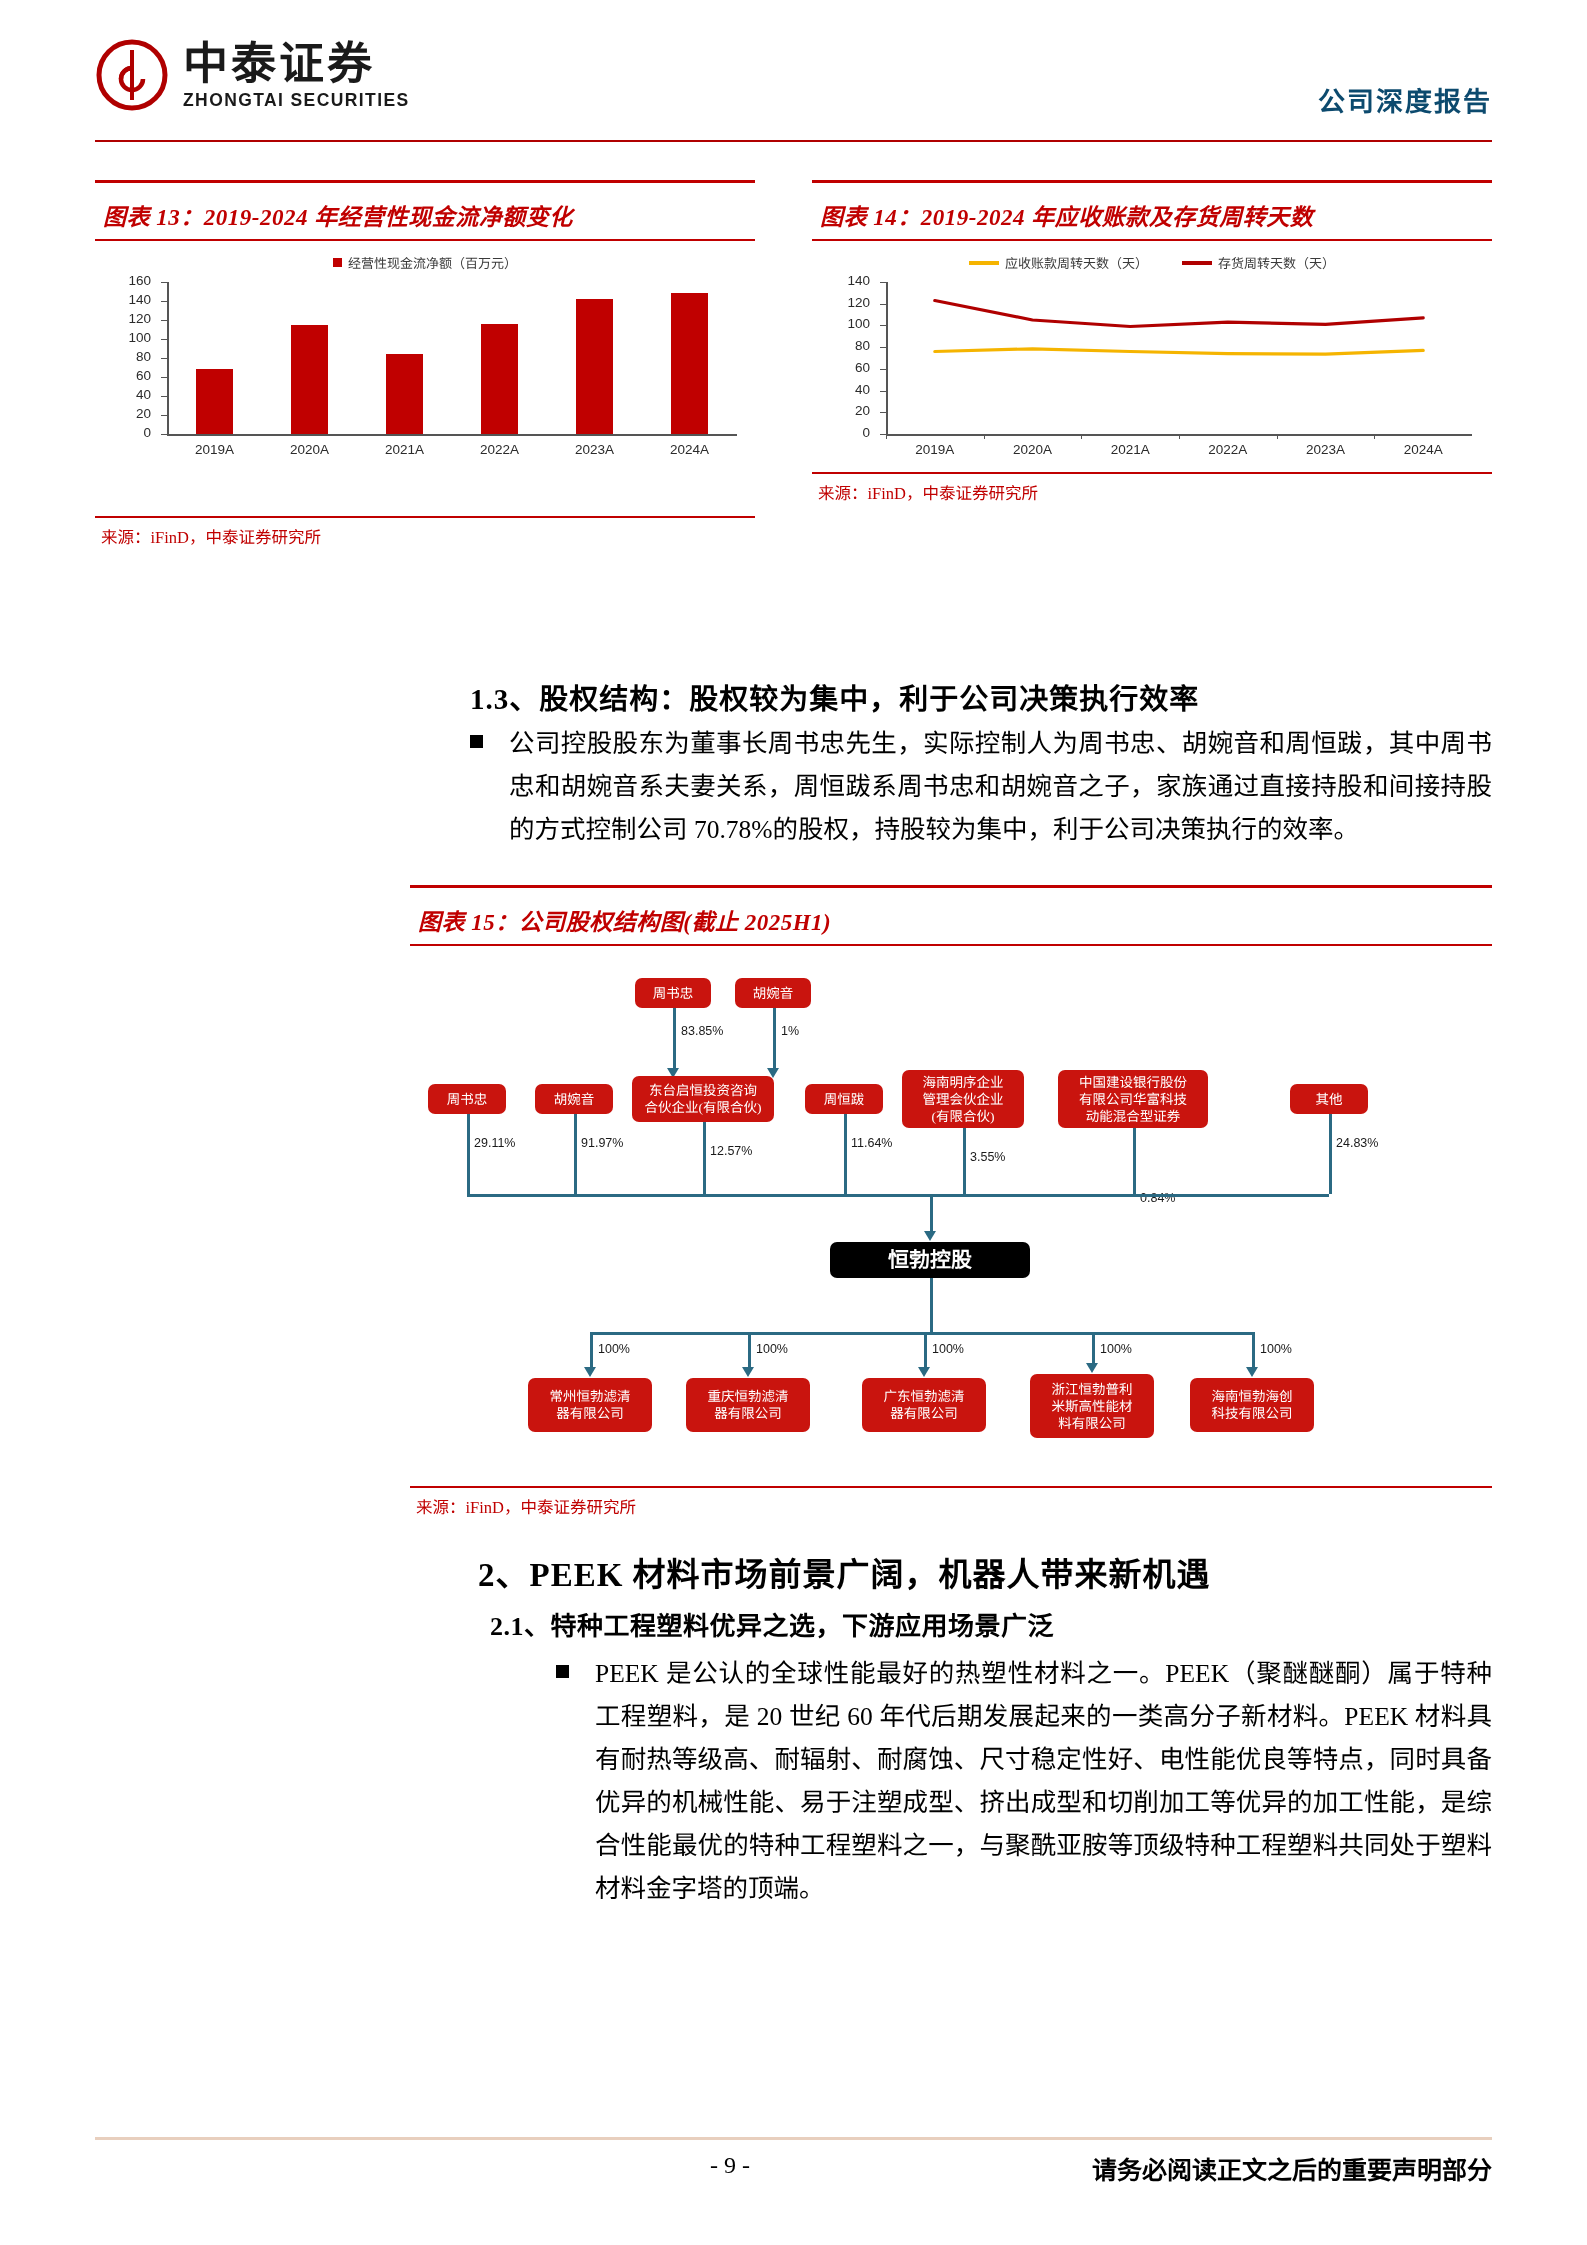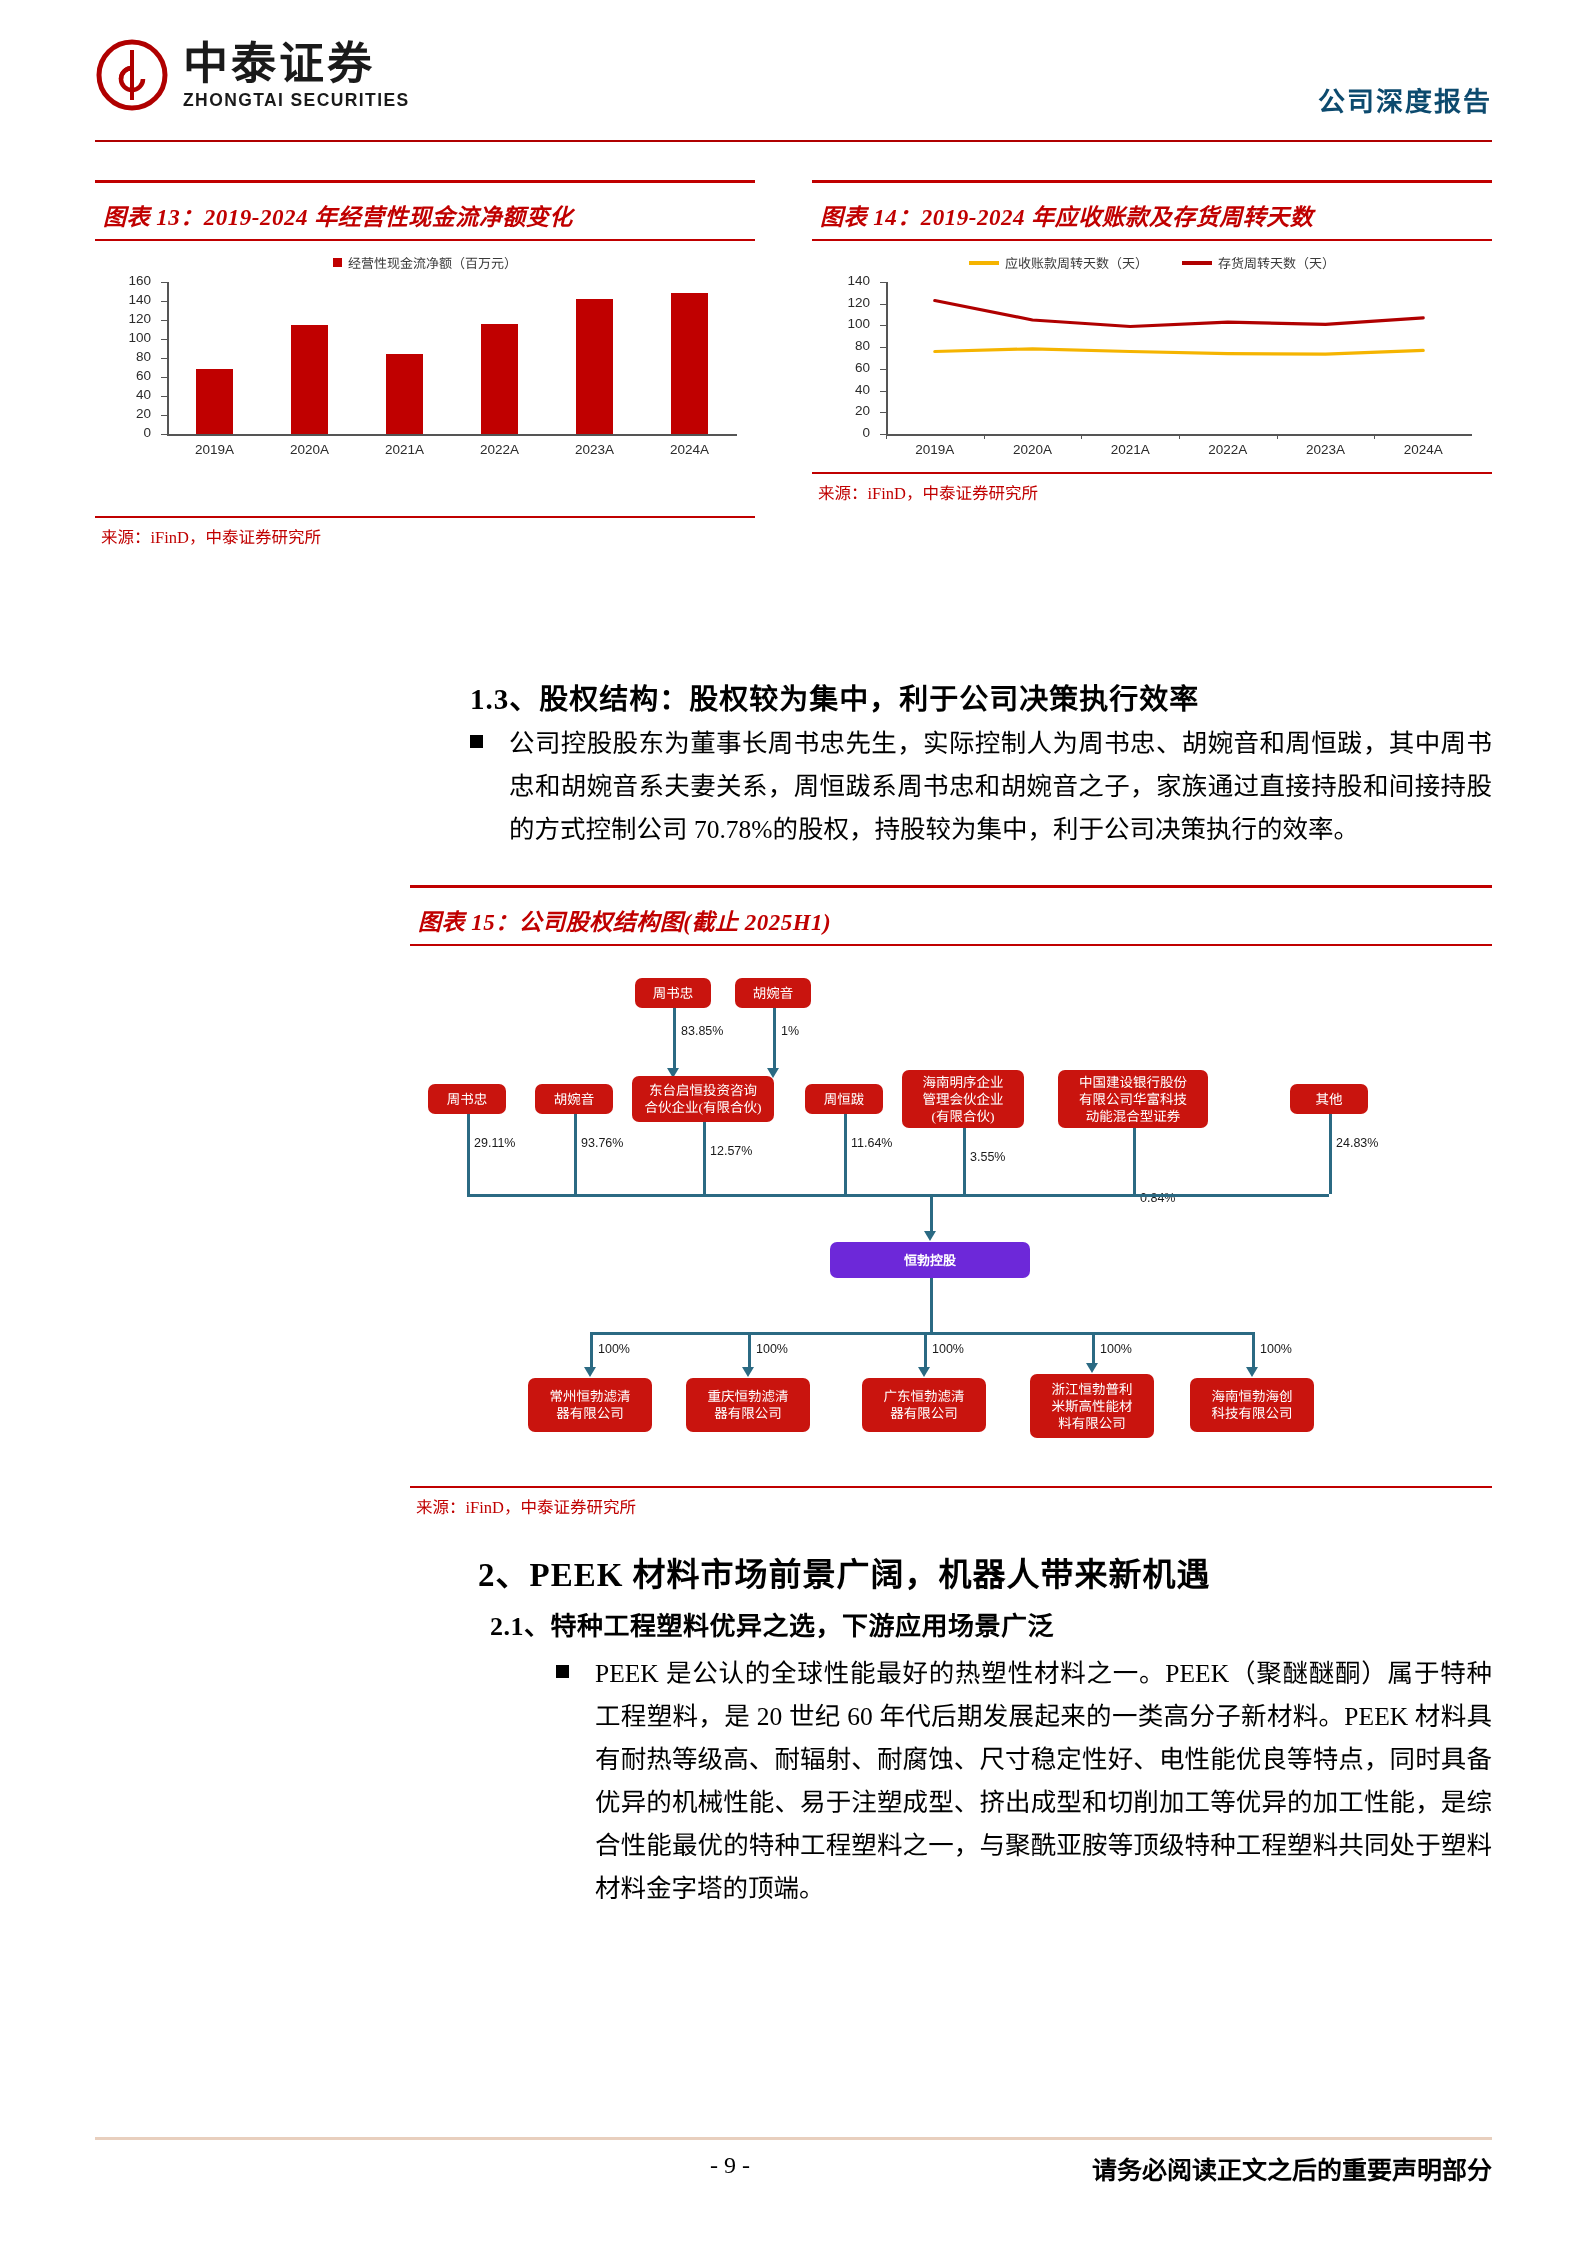--- a/index.html
+++ b/index.html
@@ -98,21 +98,21 @@
     font-size:25.5px; line-height:43px; color:#000; text-align:justify;
   }
 
   
   .node {
     position:absolute; background:#c9140e; color:#fff; border-radius:7px;
     display:flex; align-items:center; justify-content:center; text-align:center;
     font-family:"Liberation Serif", serif; font-size:13.5px; line-height:17px;
     padding:4px 6px;
   }
-  .node.big { background:#6d28d9; font-size:13px; font-weight:bold; }
+  .node.big { background:#000000; font-size:21px; font-weight:bold; }
   .vline { position:absolute; background:#2b6a83; width:2.5px; }
   .hline { position:absolute; background:#2b6a83; height:2.5px; }
   .arrow-down {
     position:absolute; width:0; height:0;
     border-left:6px solid transparent; border-right:6px solid transparent;
     border-top:10px solid #2b6a83;
   }
   .pct {
     position:absolute; font-size:12.5px; color:#1a1a1a;
     font-family:"Liberation Sans", sans-serif; white-space:nowrap;
@@ -285,21 +285,21 @@
         <div class="arrow-down" style="left: 257px; top: 122px;"></div>
         <div class="vline" style="left: 363px; top: 62px; height: 62px;"></div>
         <div class="arrow-down" style="left: 357px; top: 122px;"></div>
         <div class="pct" style="left: 271px; top: 78px;">83.85%</div>
         <div class="pct" style="left: 371px; top: 78px;">1%</div>
         <div class="node" style="left: 18px; top: 138px; width: 78px; height: 30px;">周书忠</div>
         <div class="vline" style="left: 57px; top: 168px; height: 80px;"></div>
         <div class="pct" style="left: 64px; top: 190px;">29.11%</div>
         <div class="node" style="left: 125px; top: 138px; width: 78px; height: 30px;">胡婉音</div>
         <div class="vline" style="left: 164px; top: 168px; height: 80px;"></div>
-        <div class="pct" style="left: 171px; top: 190px;">93.76%</div>
+        <div class="pct" style="left: 171px; top: 190px;">91.97%</div>
         <div class="node" style="left: 222px; top: 130px; width: 142px; height: 46px;">东台启恒投资咨询<br>合伙企业(有限合伙)</div>
         <div class="vline" style="left: 293px; top: 176px; height: 72px;"></div>
         <div class="pct" style="left: 300px; top: 198px;">12.57%</div>
         <div class="node" style="left: 395px; top: 138px; width: 78px; height: 30px;">周恒跋</div>
         <div class="vline" style="left: 434px; top: 168px; height: 80px;"></div>
         <div class="pct" style="left: 441px; top: 190px;">11.64%</div>
         <div class="node" style="left: 492px; top: 124px; width: 122px; height: 58px;">海南明序企业<br>管理会伙企业<br>(有限合伙)</div>
         <div class="vline" style="left: 553px; top: 182px; height: 66px;"></div>
         <div class="pct" style="left: 560px; top: 204px;">3.55%</div>
         <div class="node" style="left: 648px; top: 124px; width: 150px; height: 58px;">中国建设银行股份<br>有限公司华富科技<br>动能混合型证券</div>

